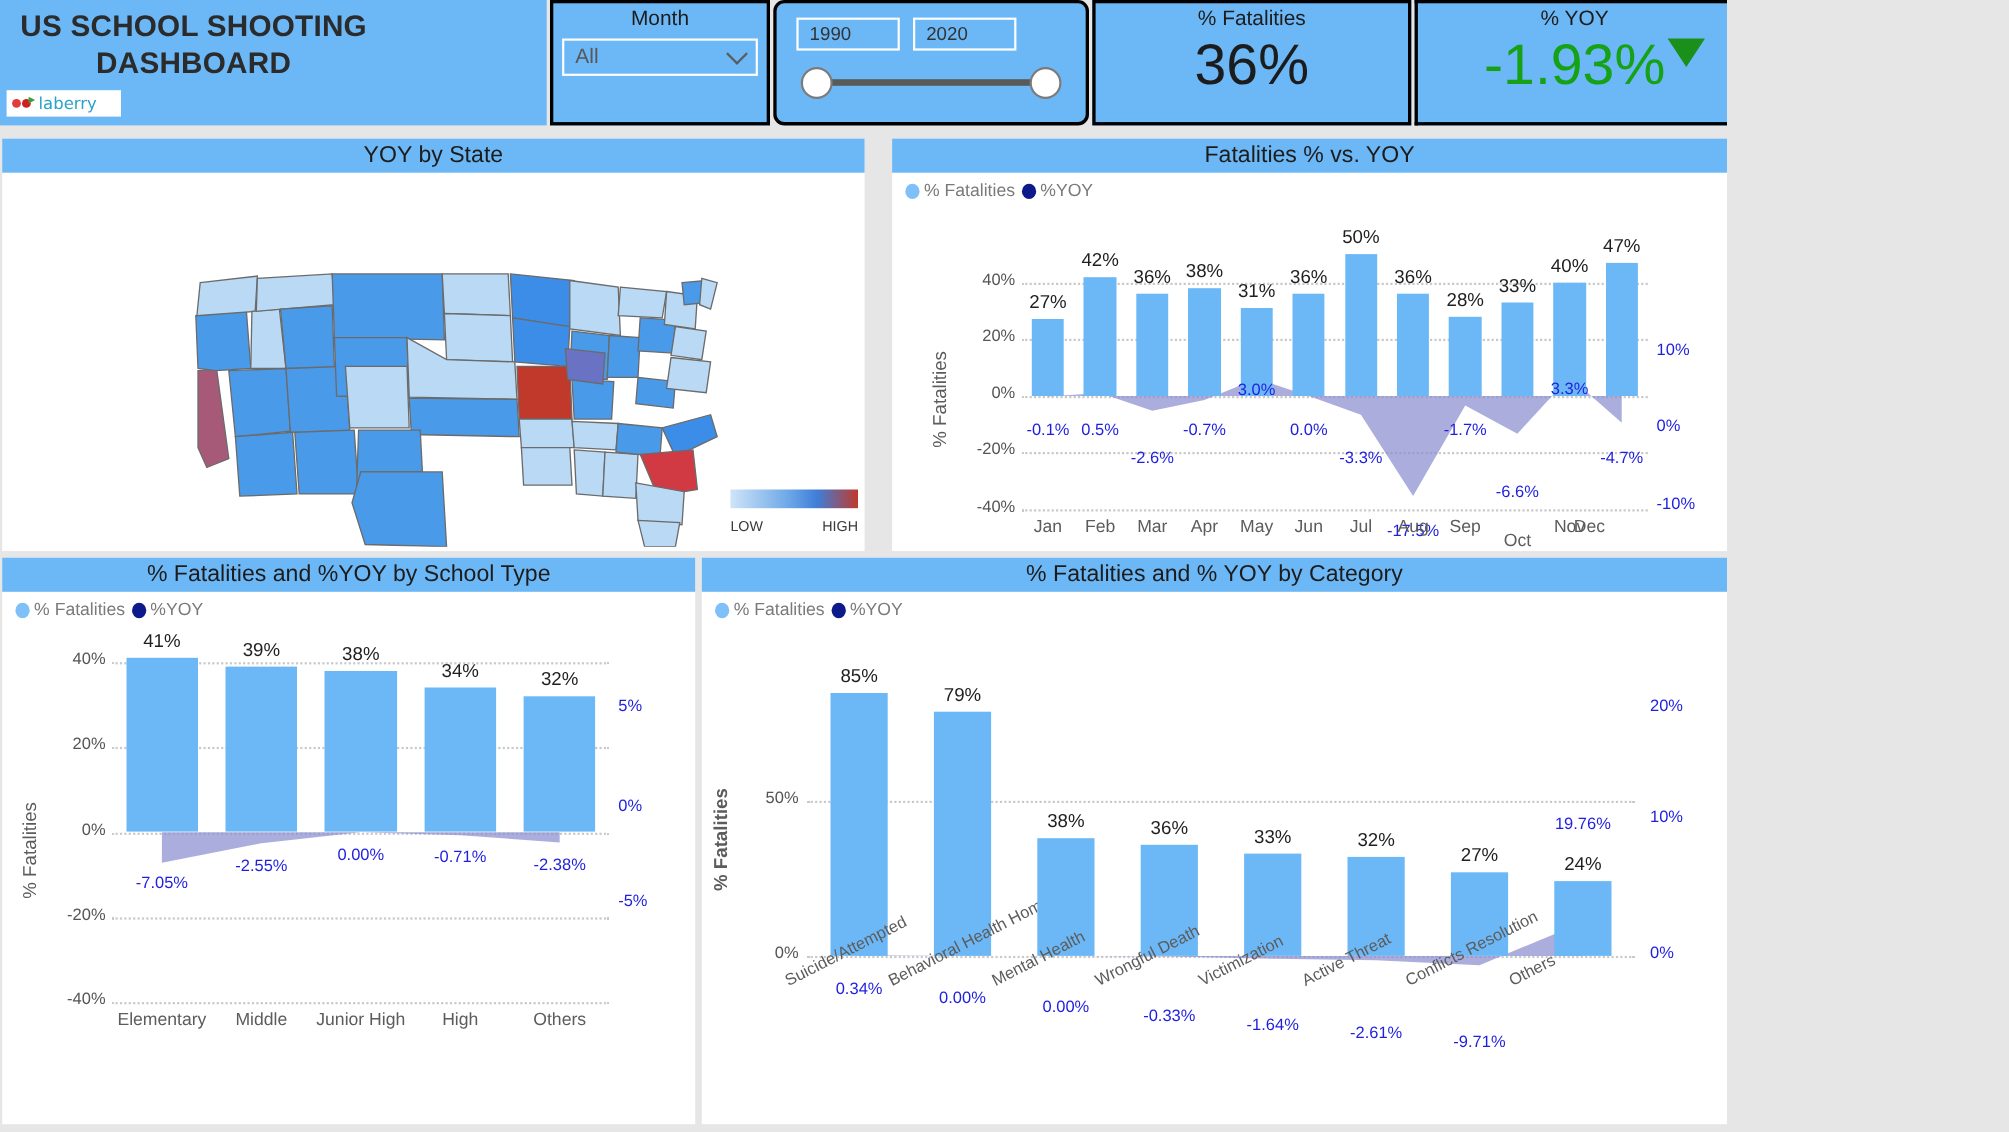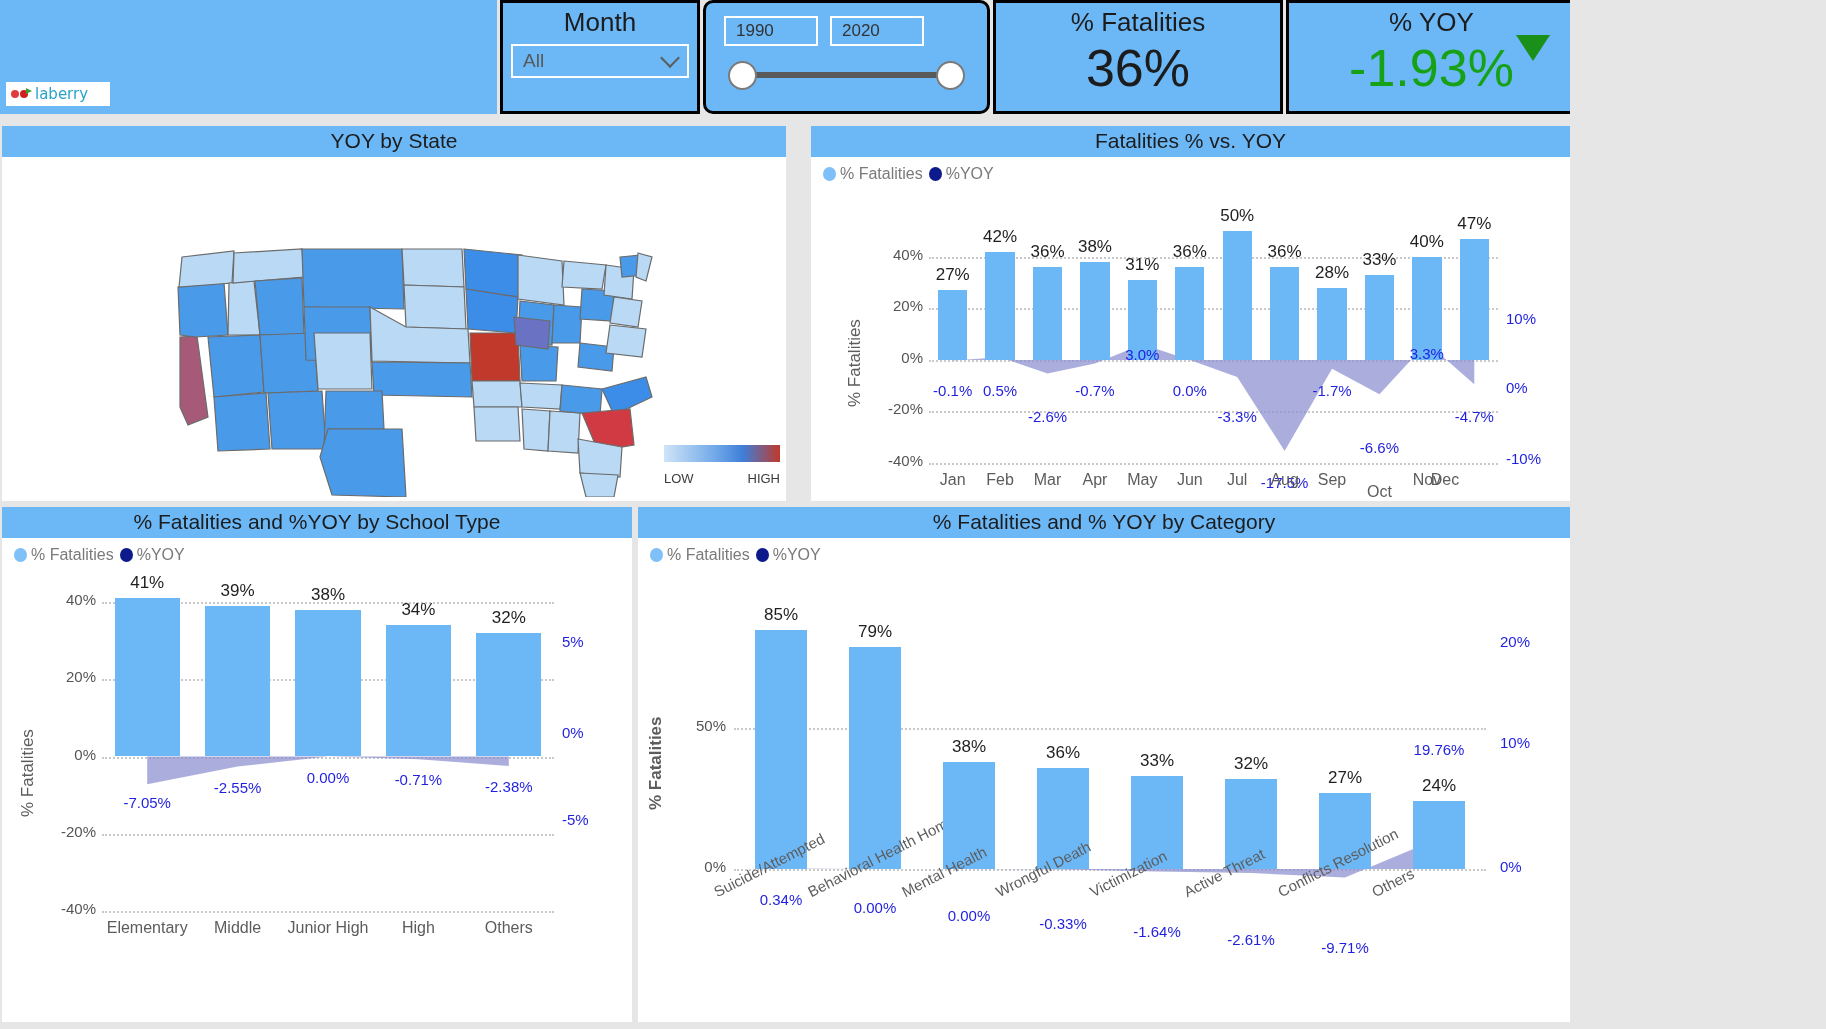--- a/index.html
+++ b/index.html
@@ -25,21 +25,21 @@
   .ph-books { left: 6px; top: 8px; font-size: 25px; color: #d6217f; letter-spacing:-1px;}
   .ph-not { left: 42px; top: 36px; font-size: 18px; color: #ecc211; }
   .ph-bull { left: 3px; top: 58px; font-size: 25px; color: #1f9e3e; letter-spacing:-1px;}
   .ph-red { position:absolute; right:0; top:0; width: 22px; height: 55px; background:#c0392b;}
   .ph-dark { position:absolute; left:20px; bottom:0; width: 70px; height: 18px; background:#1b1b2b;}
   .hdr-panel { background: #6cb8f7; border: 3px solid #000; margin-left: 3px; position: relative; }
   .panel-month { width: 200px; }
   .panel-slider { width: 287px; border-radius: 10px; }
   .panel-kpi1 { width: 290px; }
   .panel-kpi2 { width: 288px; border-right: none; }
-  .panel-label { text-align: center; font-size: 26px; color: #1c1c1c; padding-top: 4px; }
+  .panel-label { text-align: center; font-size: 19px; color: #1c1c1c; padding-top: 4px; }
   .month-select { margin: 6px 8px 0 8px; height: 34px; border: 2px solid #fff; display: flex;
       align-items: center; padding: 0 10px; justify-content: space-between; }
   .month-select .val { font-size: 19px; color: #575757; }
   .chev { width: 14px; height: 14px; border-right: 2px solid #5c5c5c; border-bottom: 2px solid #5c5c5c; transform: rotate(45deg); margin-bottom:6px;}
   .yr-row { display: flex; gap: 12px; padding: 13px 18px 0 18px; }
   .yr-box { width: 94px; height: 30px; border: 2px solid #fff; display:flex; align-items:center; padding-left: 10px; font-size: 17px; color:#333; }
   .slider-track-wrap { position: relative; margin: 12px 22px 0 22px; height: 34px; }
   .slider-track { position: absolute; left: 14px; right: 14px; top: 14px; height: 6px; background: #5a5a5a; }
   .sl-handle { position: absolute; top: 3px; width: 29px; height: 29px; border-radius: 50%; background: #fff; border: 2px solid #7b7b7b; }
   .sl-handle.left { left: 0; }
@@ -84,20 +84,21 @@
   .xtick-rot { position: absolute; font-size: 15px; color: #5c5c5c; transform: rotate(-27deg); transform-origin: left top; white-space: nowrap; }
   .sidebar-right { position: absolute; left: 1570px; top: 0; width: 256px; height: 1029px; background: #e6e6e6; }
   .bottom-strip { position: absolute; left:0; top: 1022px; width: 1826px; height: 7px; background: #e6e6e6;}
 </style>
 </head>
 <body>
 
 <div class="header">
 
   <div class="hdr-title-box">
+    <div class="hdr-title-text">US SCHOOL SHOOTING DASHBOARD</div>
     <div class="logo-box">
       <span class="logo-dots">
         <span class="logo-dot"></span>
         <span class="logo-dot d2"></span>
         <span class="logo-leaf"></span>
       </span>
       <span class="logo-word">laberry</span>
     </div>
   </div>
 

